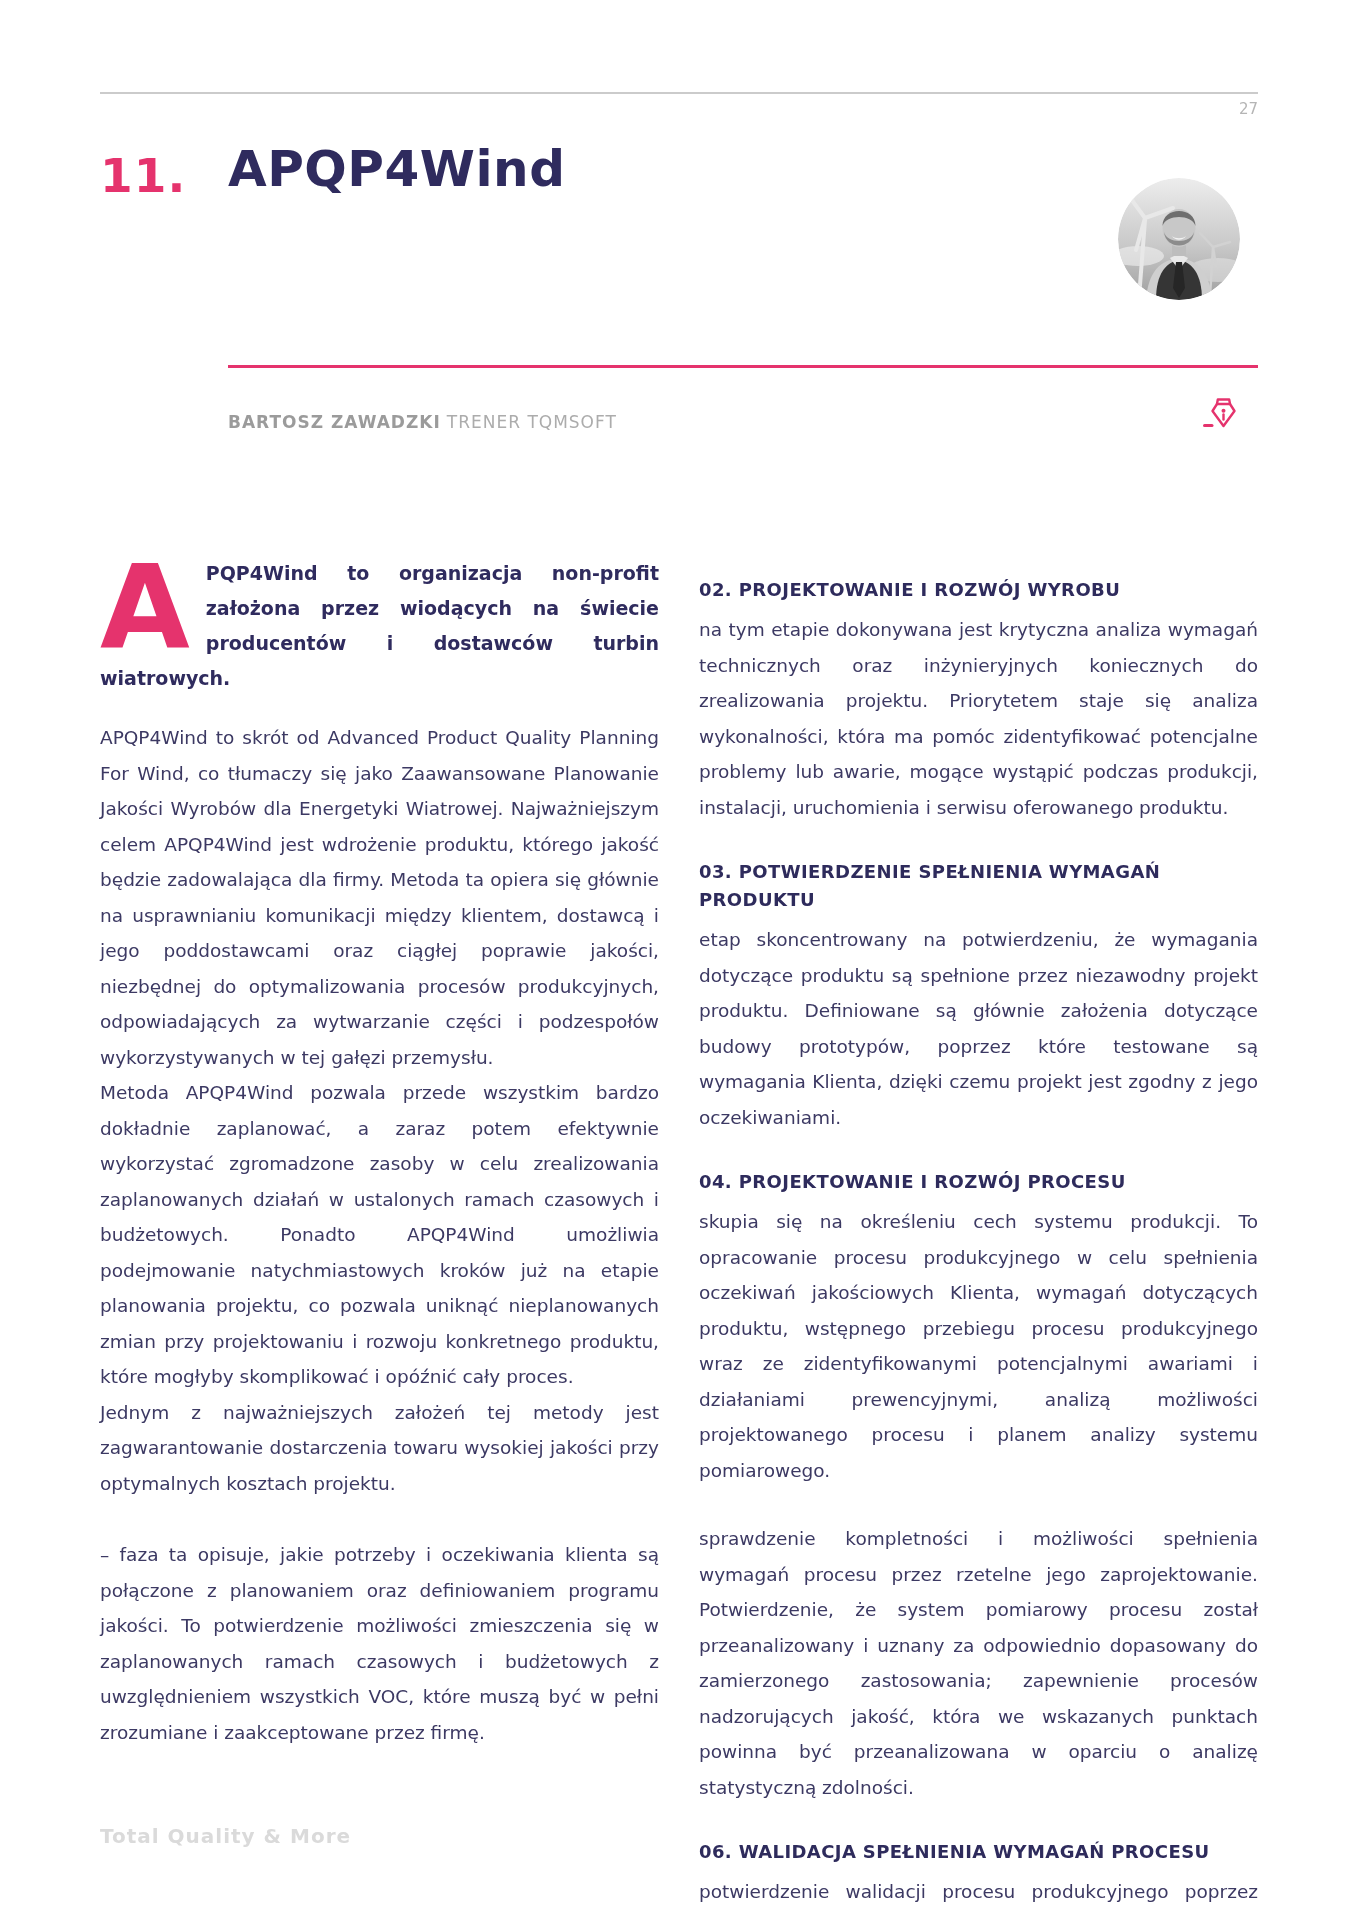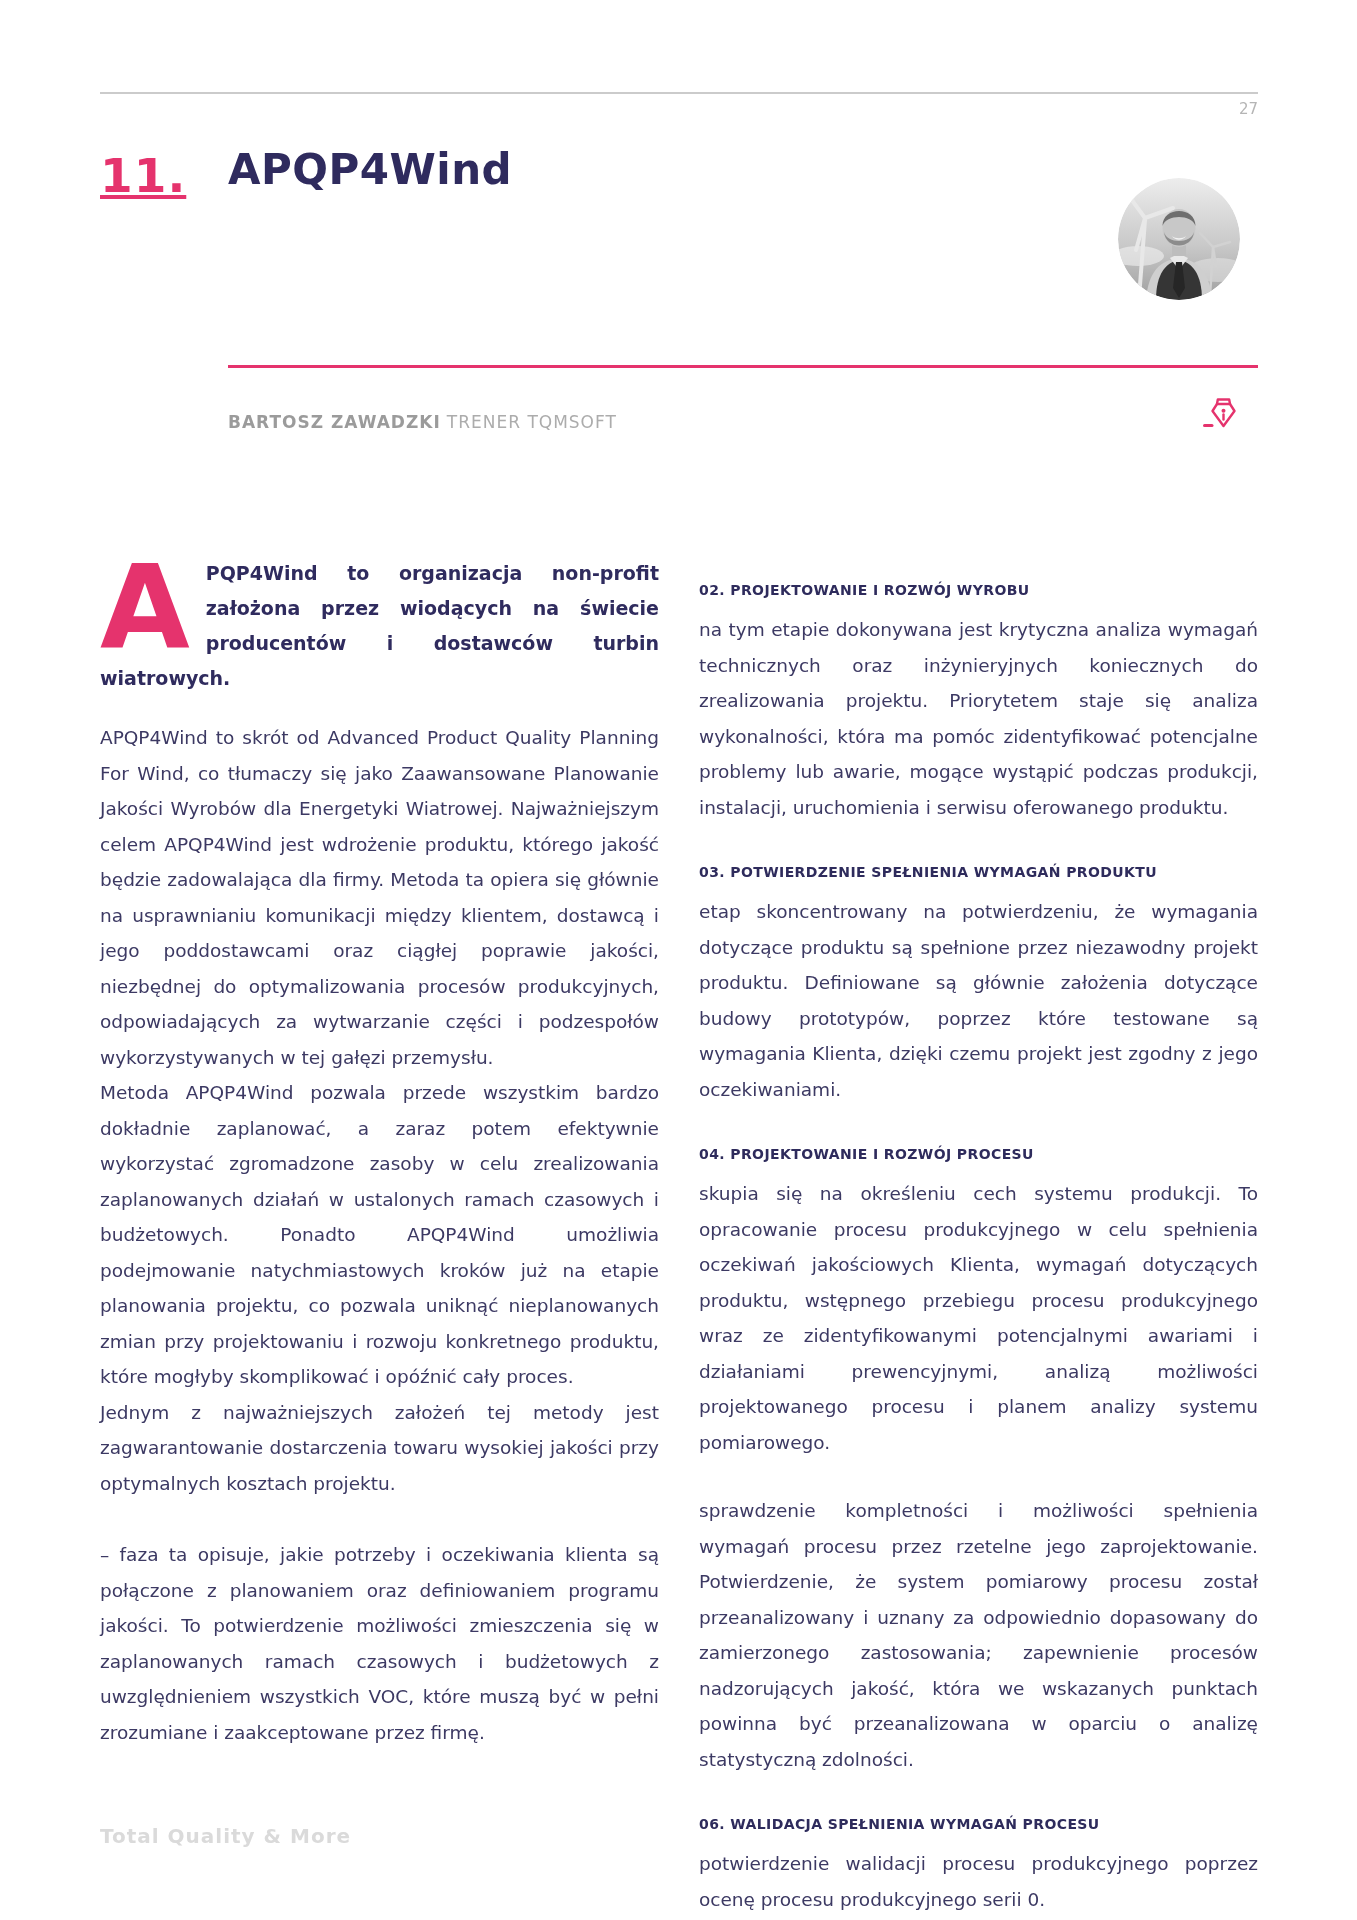--- a/index.html
+++ b/index.html
@@ -8,41 +8,41 @@
     width:1357px;height:1920px;
     background:#ffffff;
     overflow:hidden;
     font-family:"DejaVu Sans","Liberation Sans",sans-serif;
     border-radius:21px;
   }
   .top-rule{position:absolute;left:100px;top:92px;width:1158px;height:2px;background:#cbcbcb;}
   .page-number{position:absolute;top:100px;right:99px;width:120px;text-align:right;
     font-size:15px;color:#b5b5b5;}
   .chapter-num{position:absolute;left:100px;top:148px;font-size:47px;font-weight:bold;
-    color:#e5336d;letter-spacing:1px;text-decoration:underline;}
-  .title{position:absolute;left:228px;top:138px;margin:0;font-size:42px;font-weight:600;
+    color:#e5336d;letter-spacing:1px;}
+  .title{position:absolute;left:228px;top:138px;margin:0;font-size:50px;font-weight:600;
     color:#2f2b5e;line-height:63px;letter-spacing:.5px;}
   .avatar{position:absolute;left:1118px;top:178px;width:122px;height:122px;border-radius:50%;
     overflow:hidden;}
   .pink-rule{position:absolute;left:228px;top:365px;width:1030px;height:3px;background:#e5336d;}
   .byline{position:absolute;left:228px;top:412px;font-size:17px;letter-spacing:1px;}
   .byline .author{font-weight:bold;color:#9b9b9b;}
   .byline .role{color:#acacac;margin-left:6px;}
   .pen{position:absolute;left:1203px;top:397px;width:38px;height:38px;}
   .columns{position:absolute;left:100px;top:556px;width:1158px;display:flex;gap:40px;}
   .col{width:559px;color:#3c3963;font-size:18.5px;line-height:35.5px;text-align:justify;
     hyphens:auto;overflow-wrap:break-word;}
   .col.right{padding-top:20px;}
   .intro{margin:0 0 24px 0;font-weight:bold;font-size:19px;line-height:35px;color:#2f2b5e;}
   .dropcap{float:left;font-size:116px;line-height:.78;font-weight:bold;color:#e5336d;
     margin:6px 16px 0 0;}
   .body-p{margin:0;}
   .sec{margin-top:36px;}
   .rsec{margin:0 0 33px 0;}
-  .sec-h{margin:0 0 8px 0;font-size:14px;line-height:28px;font-weight:bold;color:#2e2b5c;
+  .sec-h{margin:0 0 8px 0;font-size:18px;line-height:28px;font-weight:bold;color:#2e2b5c;
     letter-spacing:.4px;text-align:left;}
   .footer{position:absolute;left:100px;top:1824px;font-size:20px;font-weight:bold;
     color:#dadada;letter-spacing:1px;}
 </style>
 </head>
 <body>
 
 <div class="page">
 
   <div class="top-rule"></div>

